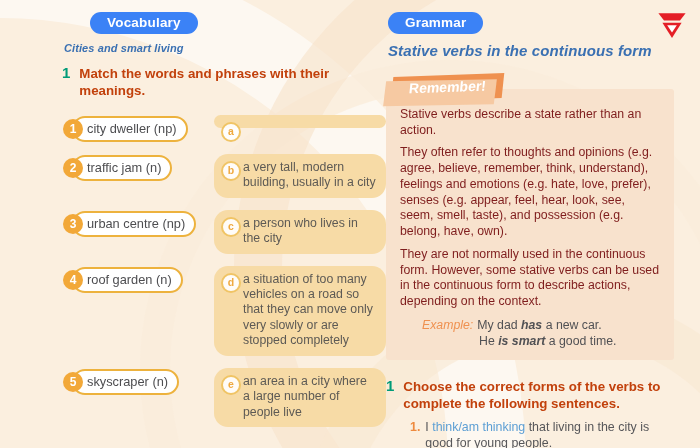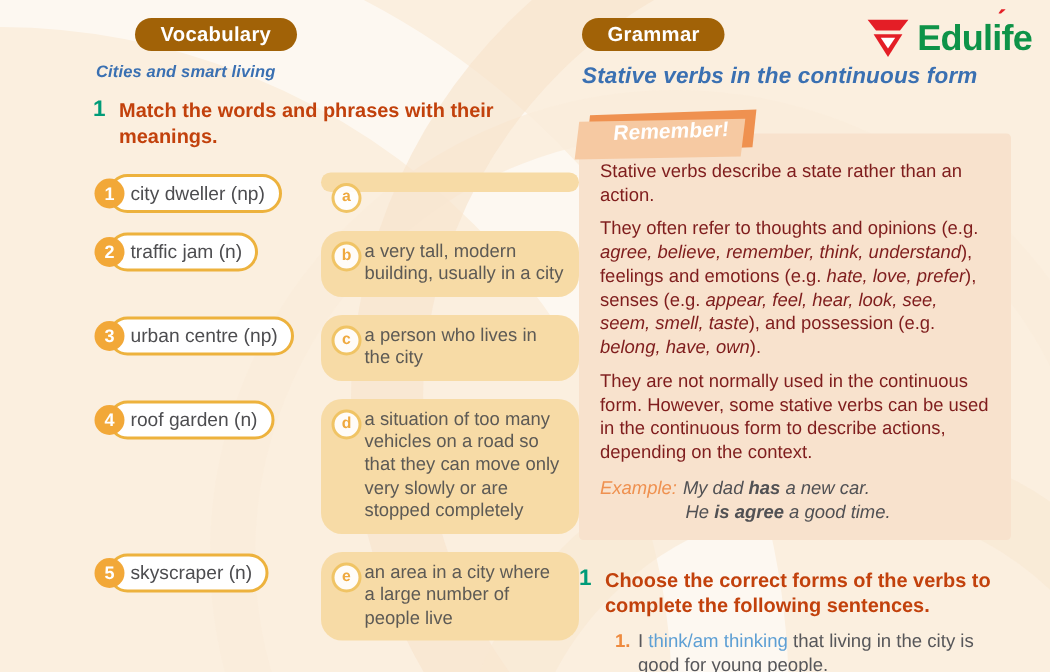--- a/index.html
+++ b/index.html
@@ -15,21 +15,21 @@
   .deco-ring-right{right:-250px;top:-90px;width:620px;height:620px;border:48px solid rgba(247,228,204,0.65);}
   .deco-circle-bottom{left:300px;top:290px;width:420px;height:420px;border:46px solid rgba(248,231,210,0.6);}
   .deco-circle-mid{left:140px;top:60px;width:560px;height:560px;border:30px solid rgba(250,236,219,0.8);}
 
   .col{position:absolute;top:12px;z-index:2;}
   .col-left{left:62px;width:312px;}
   .col-right{left:386px;width:302px;}
 
   
   .badge{
-    display:inline-block;background:#a16207;color:#fff;font-weight:bold;
+    display:inline-block;background:#3b82f6;color:#fff;font-weight:bold;
     font-size:13.5px;padding:3px 17px 4px;border-radius:15px;letter-spacing:0.2px;
   }
   .badge-voc{margin-left:28px;}
   .badge-gra{margin-left:2px;}
   .section-title{
     margin:8px 0 0 2px;color:#3a70b2;font-weight:bold;font-style:italic;
     font-size:11px;letter-spacing:0.1px;
   }
   .title-right{font-size:15px;}
   .ex-head{display:flex;margin-top:11px;gap:9px;align-items:flex-start;}
@@ -72,24 +72,24 @@
   .banner{
     position:absolute;top:-14px;left:6px;display:inline-block;
     background:#ef9150;color:#fff;font-weight:bold;font-size:14px;
     padding:4px 17px 5px;transform:rotate(-2deg) skewX(-8deg);z-index:1;
   }
   .banner::before{
     content:"";position:absolute;inset:0;background:#f6c9a2;z-index:-1;
     transform:translate(-7px,5px) rotate(1deg);
   }
   .remember p{margin:0 0 7px;font-size:12.3px;line-height:1.28;color:#7f1d1d;}
-  .run-i{font-style:italic;text-align:right;}
+  .run-i{text-align:right;}
   .run-bi{font-style:italic;font-weight:bold;}
   .run-blue{color:#5d9fd4;}
-  .example{font-size:12.3px;line-height:1.34;margin-top:2px;color:#515154;}
+  .example{font-size:12.3px;line-height:1.34;margin-top:2px;color:#515154;margin-left:22px;}
   .example-label{color:#ef9150;font-style:italic;margin-right:4px;}
   .ex-line2{margin-left:57px;}
 
   
   .ex2{margin-top:18px;}
   .ex-item{display:flex;gap:5px;margin:7px 0 0 24px;font-size:12.4px;line-height:1.3;width:268px;}
   .item-num{color:#ee8a3e;font-weight:bold;flex:0 0 auto;}
 </style>
 </head>
 <body>
@@ -100,21 +100,20 @@
   <div class="deco deco-circle-mid"></div>
   <div class="deco deco-ring-right"></div>
   <div class="deco deco-circle-bottom"></div>
 
   <div class="logo">
     <svg width="32" height="32" viewBox="0 0 40 40">
       <polygon points="3,4 37,4 30,13 10,13" fill="#e41e26"></polygon>
       <polygon points="8,16 32,16 20,35" fill="#e41e26"></polygon>
       <polygon points="14,19 26,19 20,28" fill="#fff"></polygon>
     </svg>
-    <span class="logo-text">Edulife</span>
   </div>
 
   <div class="col col-left">
     <div class="badge badge-voc">Vocabulary</div>
     <div class="section-title">Cities and smart living</div>
 
     <div class="ex-head">
       <span class="ex-num">1</span>
       <span class="ex-title">Match the words and phrases with their meanings.</span>
     </div>
@@ -184,21 +183,21 @@
 
     <div class="remember">
       <div class="banner">Remember!</div>
       <p>Stative verbs describe a state rather than an action.</p>
       <p><span>They often refer to thoughts and opinions (e.g. </span><span class="run-i">agree, believe, remember, think, understand</span><span>), feelings and emotions (e.g. </span><span class="run-i">hate, love, prefer</span><span>), senses (e.g. </span><span class="run-i">appear, feel, hear, look, see, seem, smell, taste</span><span>), and possession (e.g. </span><span class="run-i">belong, have, own</span><span>).</span></p>
       <p>They are not normally used in the continuous form. However, some stative verbs can be used in the continuous form to describe actions, depending on the context.</p>
       <div class="example">
         <div>
           <span class="example-label">Example:</span><span><span class="run-i">My dad </span><span class="run-bi">has</span><span class="run-i"> a new car.</span></span>
         </div>
-        <div class="ex-line2"><span class="run-i">He </span><span class="run-bi">is agree</span><span class="run-i"> a good time.</span></div>
+        <div class="ex-line2"><span class="run-i">He </span><span class="run-bi">is smart</span><span class="run-i"> a good time.</span></div>
       </div>
     </div>
 
     <div class="ex-head ex2">
       <span class="ex-num">1</span>
       <span class="ex-title">Choose the correct forms of the verbs to complete the following sentences.</span>
     </div>
 
     <div class="ex-item">
       <span class="item-num">1.</span>

